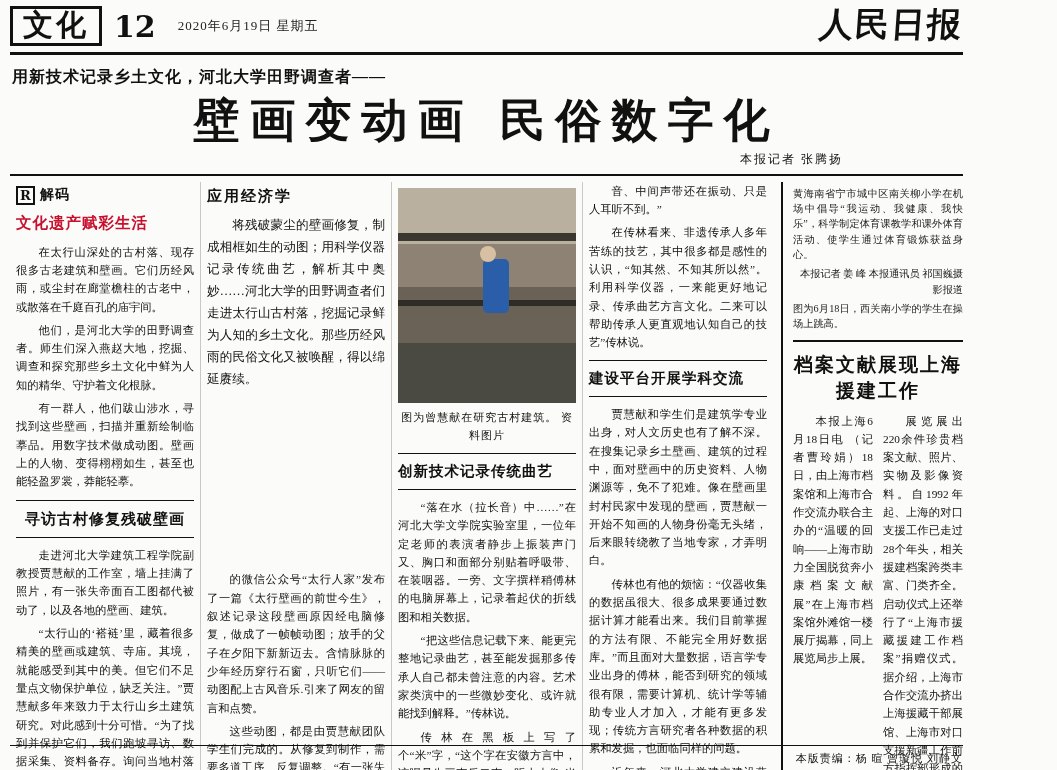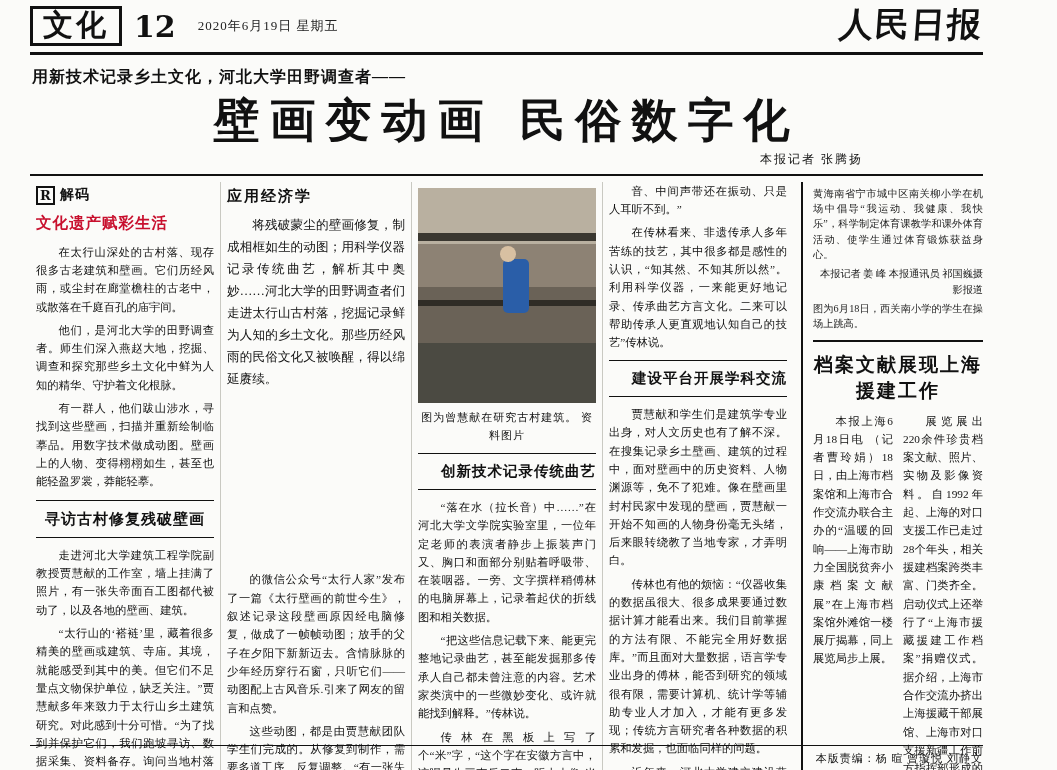--- a/index.html
+++ b/index.html
@@ -3,21 +3,21 @@
 <meta charset="utf-8">
 <style>
   html,body{margin:0;padding:0;}
   body{
     width:1057px;height:770px;
     background:#fbfbf9;
     font-family:"Liberation Serif", serif;
     color:#111;
     overflow:hidden;
   }
-  .page{position:relative;width:973px;height:770px;box-sizing:border-box;padding:0 10px;margin-left:20px;}
+  .page{position:relative;width:973px;height:770px;box-sizing:border-box;padding:0 10px;}
 
   
   .masthead{position:relative;height:52px;border-bottom:3px solid #111;display:flex;align-items:center;}
   .section-box{
     border:3px solid #111;padding:1px 10px 3px 10px;margin-right:12px;
     font-family:"DejaVu Serif", serif;font-weight:bold;font-size:30px;letter-spacing:3px;line-height:1;
   }
   .page-num{font-family:"DejaVu Serif",serif;font-weight:bold;font-size:30px;margin-right:22px;}
   .date-line{font-size:13px;color:#222;letter-spacing:1px;}
   .paper-title{
@@ -53,21 +53,21 @@
 
   .sub-head{
     font-weight:bold;font-size:15px;letter-spacing:1px;text-align:center;
     border-top:1px solid #111;border-bottom:1px solid #111;padding:6px 0;margin:9px 0 8px 0;
   }
   .core-head{font-weight:bold;font-size:15px;letter-spacing:2px;margin:2px 0 6px 0;}
   .core-box{font-size:12.6px;line-height:1.75;text-align:justify;}
   .core-box p{text-indent:2em;margin:0;}
 
   .mid-head{
-    font-weight:bold;font-size:14.5px;letter-spacing:1px;text-align:right;
+    font-weight:bold;font-size:14.5px;letter-spacing:1px;text-align:left;
     border-top:1px solid #111;border-bottom:1px solid #111;padding:6px 0;margin:8px 0 8px 0;
   }
 
   
   .photo{width:100%;background:#6d6f63;display:block;position:relative;overflow:hidden;}
   .cap{font-size:10.2px;line-height:1.5;margin-top:4px;color:#222;text-align:justify;}
   .cap-right{text-align:right;}
 
   .ph-temple{height:215px;margin-top:6px;
     background:linear-gradient(#b9b0a0 0 26%, #8d8274 26% 46%, #6a6257 46% 72%, #4b4a42 72% 100%);}

